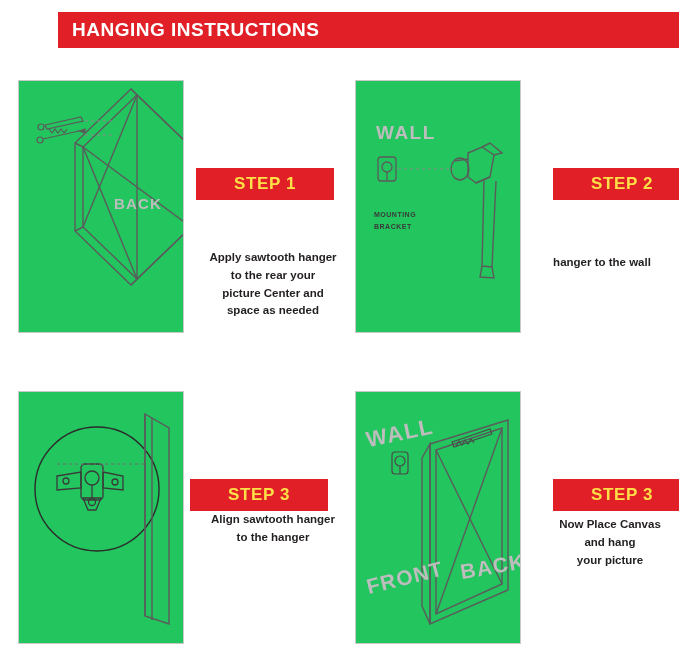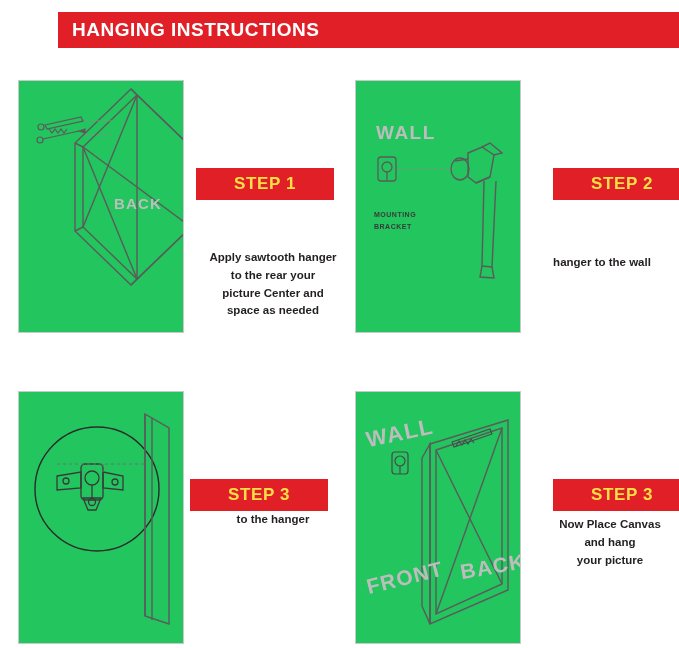--- a/index.html
+++ b/index.html
@@ -234,20 +234,21 @@
           <path d="M126 22 L150 36 L150 232 L126 224 Z"></path>
           <path d="M126 22 L126 224"></path>
           <path d="M133 26 L133 228"></path>
         </g>
       </svg>
     </div>
     <div class="label-bar">
       <span class="label-text">STEP 3</span>
     </div>
     <div class="caption">
+      <span class="emph">Align sawtooth hanger</span>
       <span class="emph">to the hanger</span>
     </div>
   </div>
 
   <div class="step" id="step-4">
     <div class="illus">
       <svg width="166" height="253" viewBox="0 0 166 253">
         <g transform="rotate(-12 46 42)">
           <text class="gtxt" x="10" y="48" font-size="22" letter-spacing="1.5">WALL</text>
         </g>

